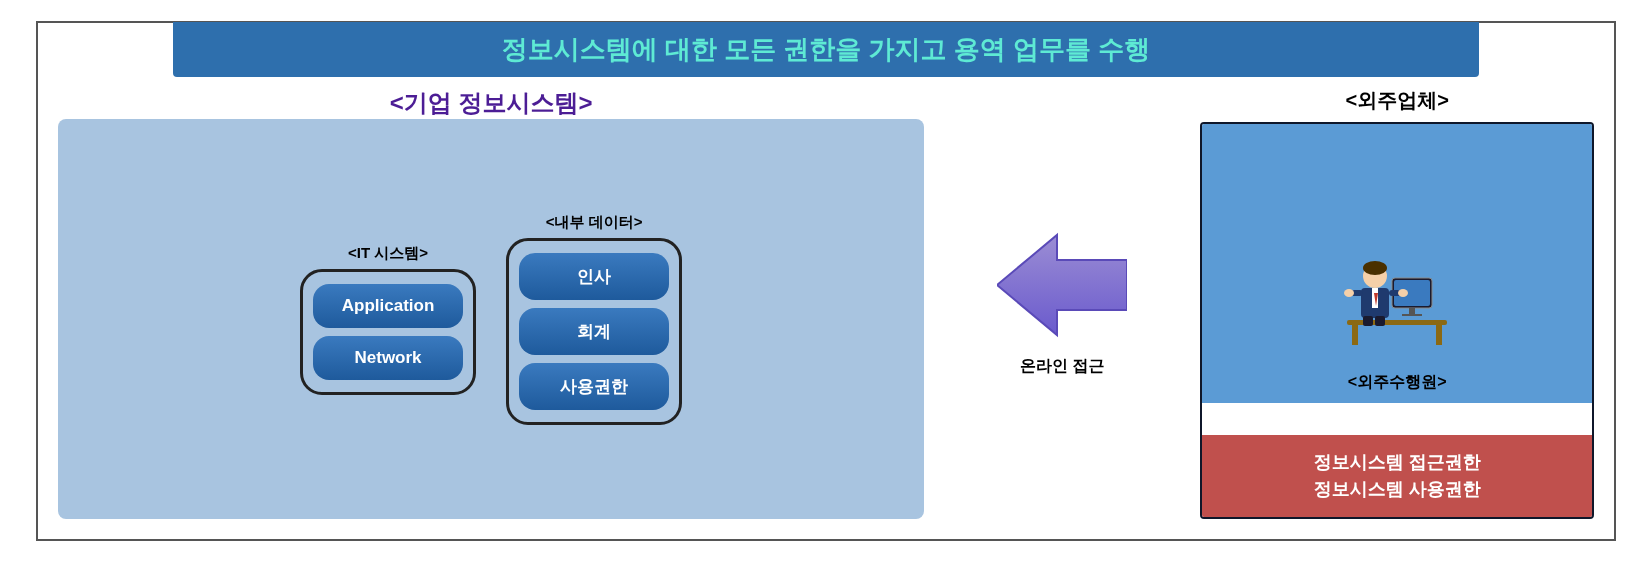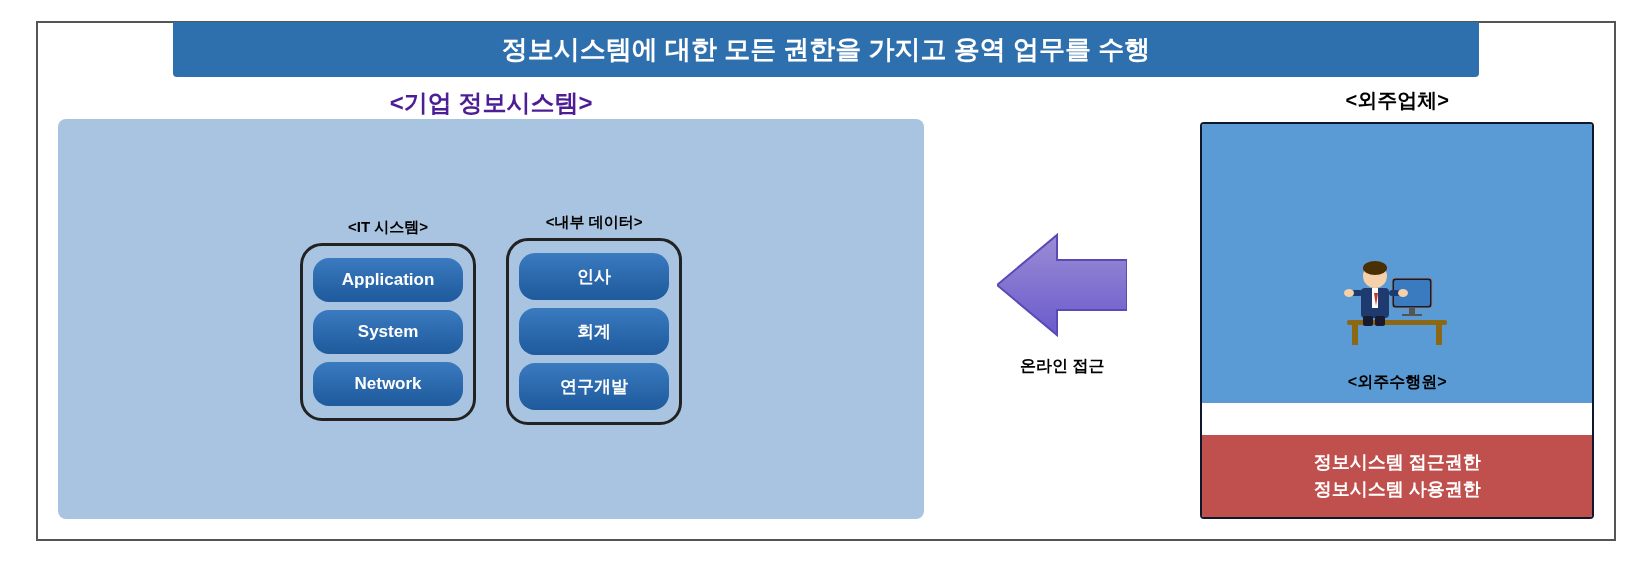--- a/index.html
+++ b/index.html
@@ -19,21 +19,21 @@
       border: 2px solid #555;
       background: #fff;
       display: flex;
       flex-direction: column;
       align-items: center;
       padding: 0 20px 20px 20px;
     }
 
     .title-bar {
       background: #2e6fad;
-      color: #ffffff;
+      color: #5eead4;
       font-size: 26px;
       font-weight: bold;
       text-align: center;
       padding: 10px 40px;
       margin-top: -1px;
       width: 85%;
       border-bottom-left-radius: 4px;
       border-bottom-right-radius: 4px;
     }
 
@@ -216,31 +216,30 @@
   <div class="content-row">
 
     <div class="company-section">
       <div class="section-title">&lt;기업 정보시스템&gt;</div>
       <div class="blue-bg-box">
 
         <div class="it-system-box">
           <div class="sub-title">&lt;IT 시스템&gt;</div>
           <div class="rounded-border-box">
             <div class="blue-btn">Application</div>
-            <div class="blue-btn">System</div>
             <div class="blue-btn">Network</div>
           </div>
         </div>
 
         <div class="data-box">
           <div class="sub-title">&lt;내부 데이터&gt;</div>
           <div class="rounded-border-box">
             <div class="blue-btn">인사</div>
             <div class="blue-btn">회계</div>
-            <div class="blue-btn">연구개발</div>
+            <div class="blue-btn">사용권한</div>
           </div>
         </div>
 
       </div>
     </div>
 
     <div class="arrow-section">
       <div class="big-arrow">
         <svg class="arrow-svg" viewBox="0 0 130 110">
           <defs>

